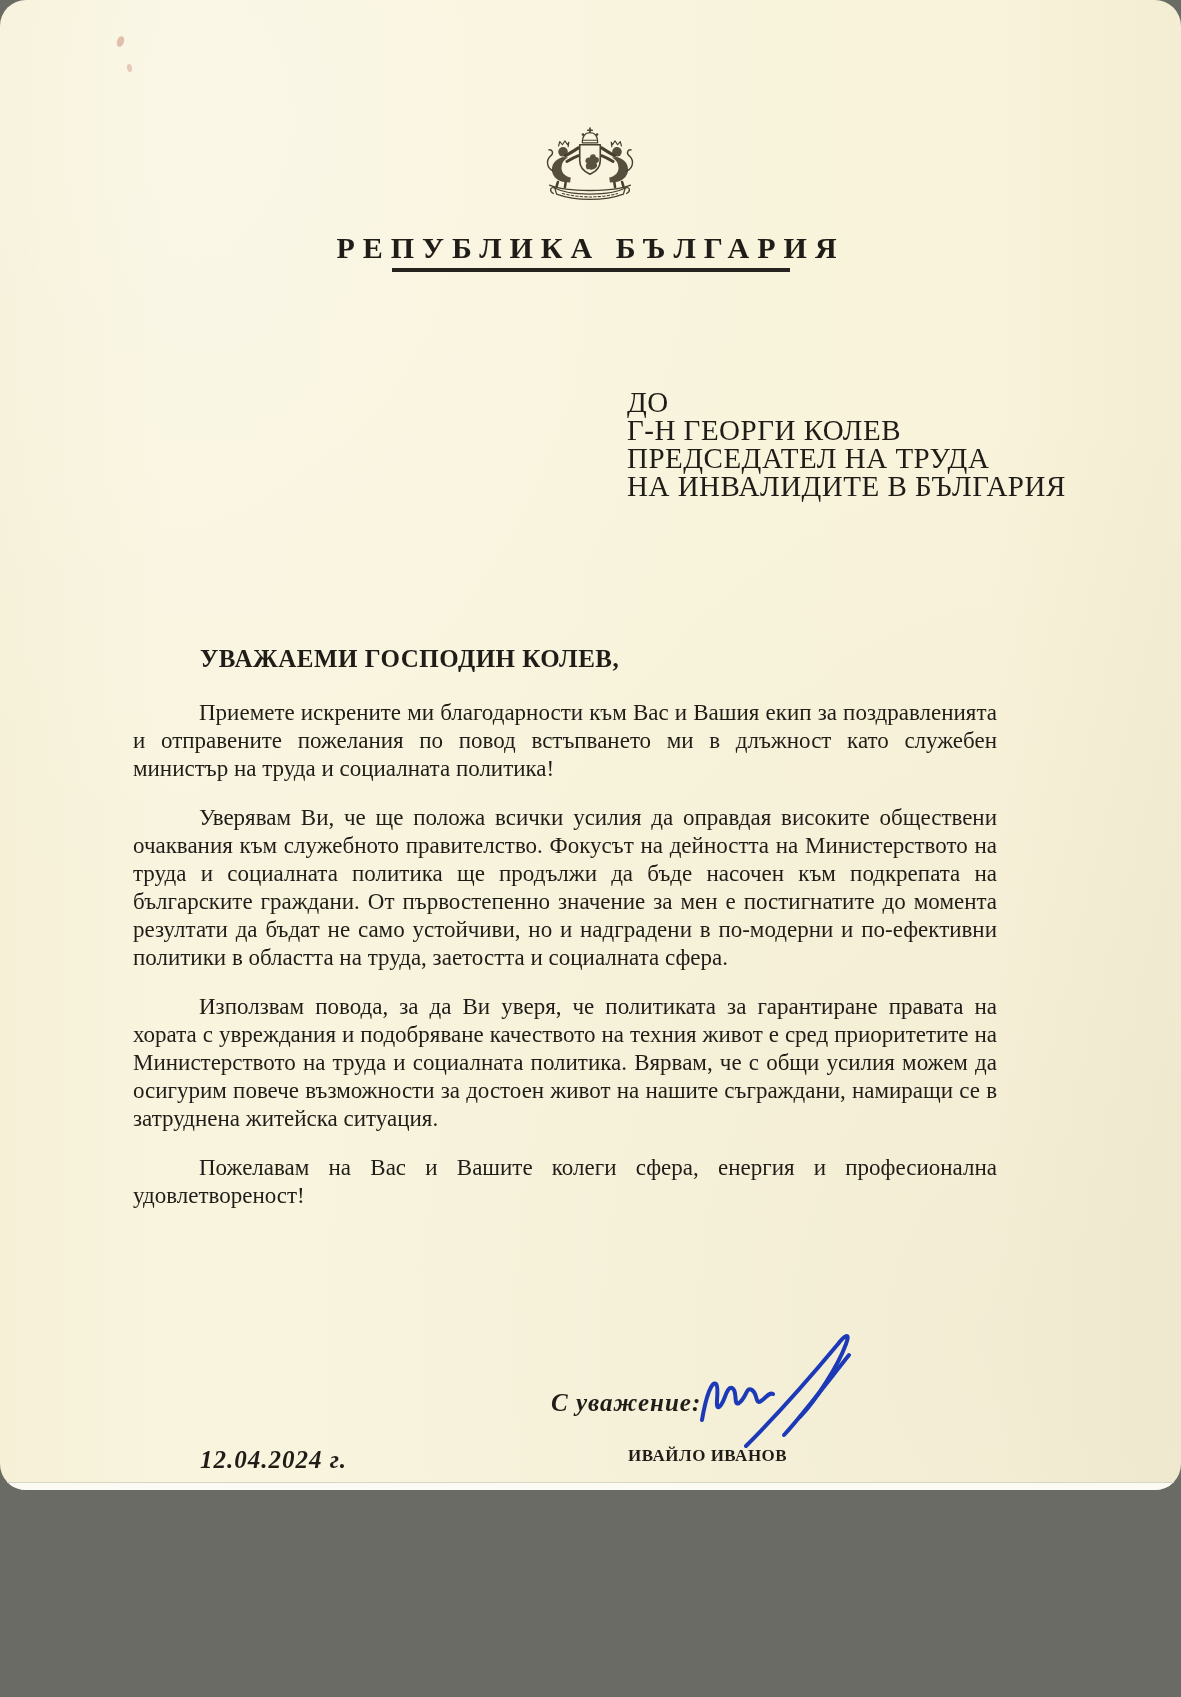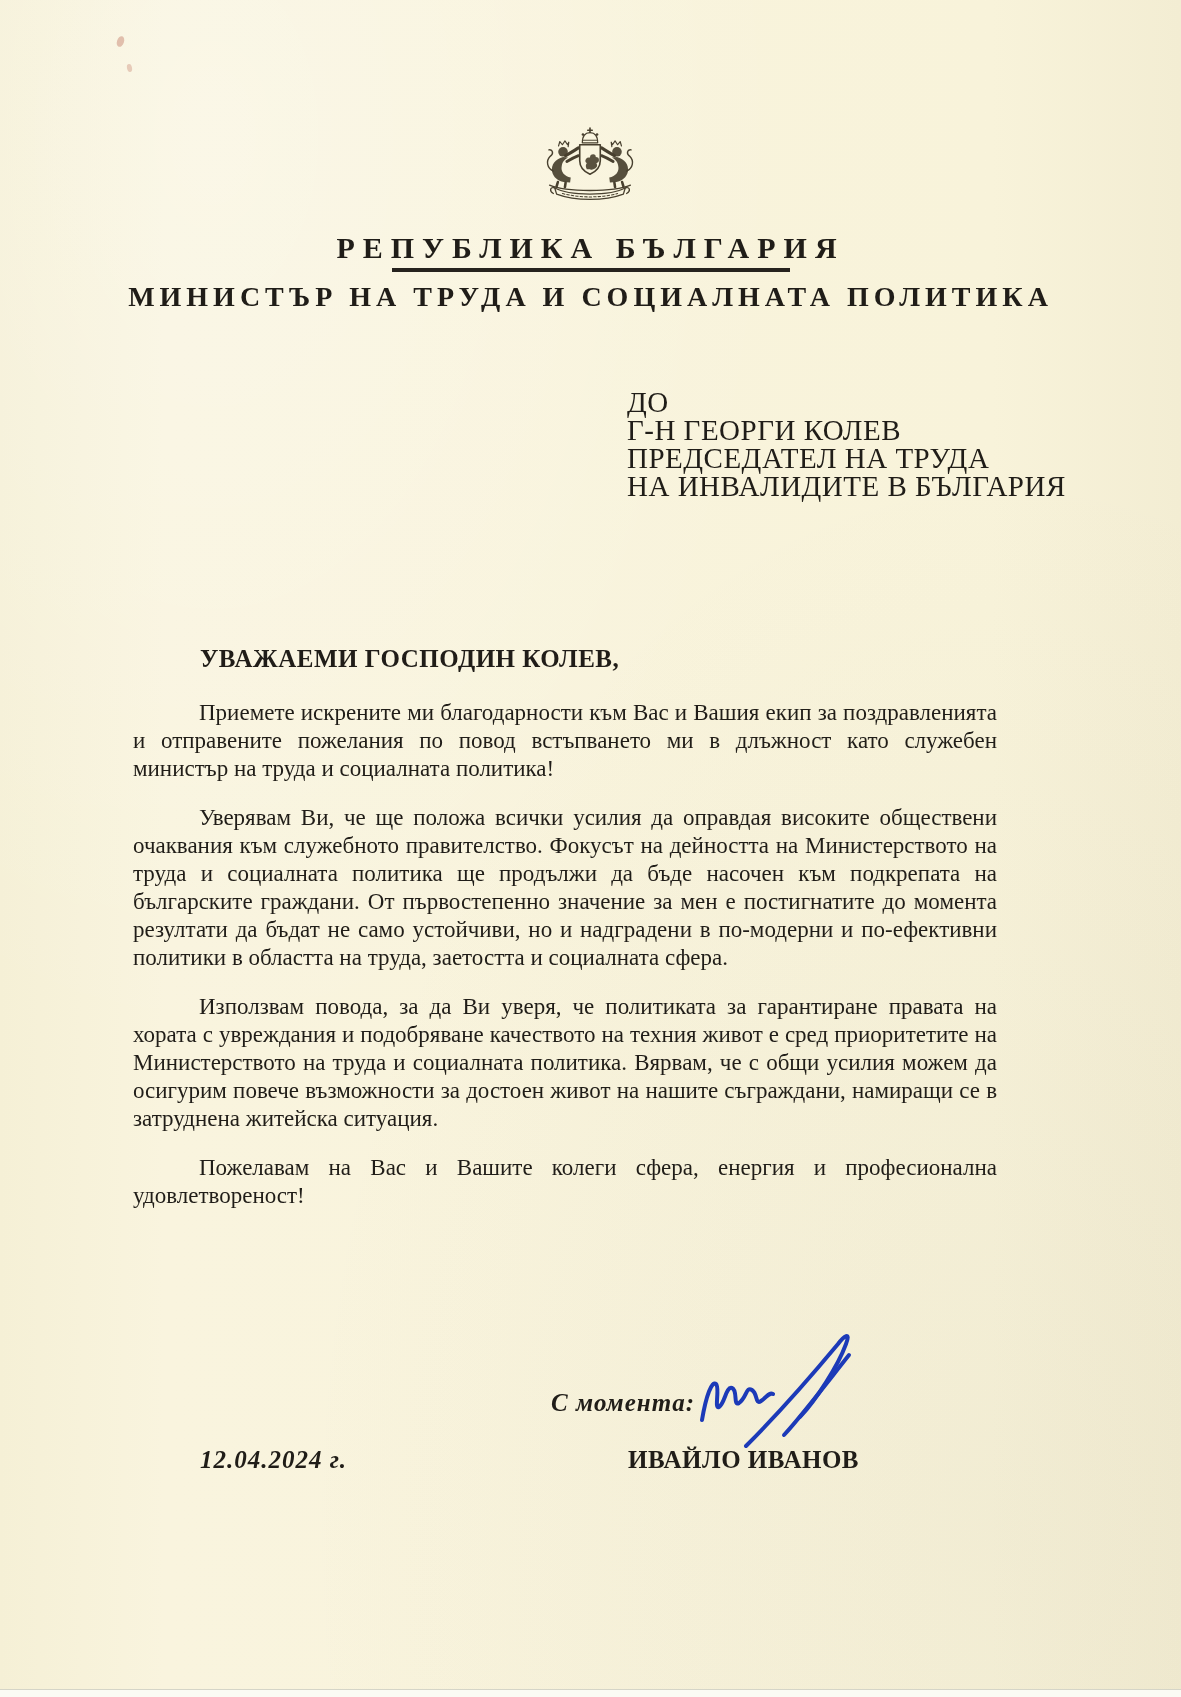--- a/index.html
+++ b/index.html
@@ -1,26 +1,27 @@
 <!DOCTYPE html>
 <html lang="bg"><head>
 <meta charset="utf-8">
 <style>
   html,body{margin:0;padding:0;background:#6b6b66;}
   .page{
     position:relative;
-    width:1181px;height:1697px;
+    width:1181px;height:1490px;
     margin:0 auto;
     overflow:hidden;
     color:#201d18;
     background:
       radial-gradient(ellipse at 18% 8%, rgba(255,255,255,0.28), rgba(255,255,255,0) 42%),
       radial-gradient(ellipse at 85% 90%, rgba(120,110,80,0.05), rgba(120,110,80,0) 50%),
       linear-gradient(90deg,#f5f0d6,#f9f4de 14%,#f8f3da 84%,#f3edd3);
     font-family:"Liberation Serif","DejaVu Serif",serif;
+    border-radius:26px;
   }
   .abs{position:absolute;}
   .coat{left:529px;top:108px;width:122px;height:112px;}
   .country{
     left:0;right:0;top:231px;text-align:center;
     font-size:30px;font-weight:bold;letter-spacing:8px;
     white-space:nowrap;
   }
   .title-rule{
     left:392px;top:268px;width:398px;height:4px;background:#26231e;
@@ -49,21 +50,21 @@
     left:551px;top:1389px;
     font-size:25px;font-weight:bold;font-style:italic;letter-spacing:1px;
   }
   .signature{left:688px;top:1322px;width:192px;height:128px;}
   .date{
     left:200px;top:1446px;
     font-size:25px;font-weight:bold;font-style:italic;letter-spacing:1px;
   }
   .signer{
     left:628px;top:1446px;
-    font-size:25px;font-weight:bold;letter-spacing:0.5px;
+    font-size:17px;font-weight:bold;letter-spacing:0.5px;
   }
   .scan-speck1{left:117px;top:36px;width:7px;height:11px;border-radius:50%;
     background:rgba(196,124,104,0.45);transform:rotate(18deg);}
   .scan-speck2{left:127px;top:64px;width:5px;height:8px;border-radius:50%;
     background:rgba(196,124,104,0.35);transform:rotate(-12deg);}
   .scan-bottom{left:0;bottom:0;width:100%;height:7px;
     background:#fbfbf4;border-top:1px solid #d5d5c8;}
 </style>
 </head>
 <body>
@@ -108,39 +109,38 @@
 
       <path d="M32 93 C58 104 132 104 158 93" stroke-width="2"></path>
       <path d="M40 97 C62 110 128 110 150 97 L147 107 C118 118 72 118 43 107 Z" stroke-width="2"></path>
       <path d="M40 97 C33 95 31 102 38 106 M150 97 C157 95 159 102 152 106" stroke-width="2"></path>
       <path d="M52 106 C80 113 110 113 138 106" stroke-width="1.6" stroke-dasharray="4 3"></path>
     </svg>
   </div>
 
   <div class="abs country">РЕПУБЛИКА БЪЛГАРИЯ</div>
   <div class="abs title-rule"></div>
-  <div class="abs ministry">МИНИСТЪР НА ТРУДА И СОЦИАЛНАТА ПОЛИТИКА</div>
 
   <div class="abs addressee">
     <div>ДО</div>
     <div>Г-Н ГЕОРГИ КОЛЕВ</div>
     <div>ПРЕДСЕДАТЕЛ НА ТРУДА</div>
     <div>НА ИНВАЛИДИТЕ В БЪЛГАРИЯ</div>
   </div>
 
   <div class="abs salutation">УВАЖАЕМИ ГОСПОДИН КОЛЕВ,</div>
 
   <div class="abs body-text">
     <p>Приемете искрените ми благодарности към Вас и Вашия екип за поздравленията и отправените пожелания по повод встъпването ми в длъжност като служебен министър на труда и социалната политика!</p>
     <p>Уверявам Ви, че ще положа всички усилия да оправдая високите обществени очаквания към служебното правителство. Фокусът на дейността на Министерството на труда и социалната политика ще продължи да бъде насочен към подкрепата на българските граждани. От първостепенно значение за мен е постигнатите до момента резултати да бъдат не само устойчиви, но и надградени в по-модерни и по-ефективни политики в областта на труда, заетостта и социалната сфера.</p>
     <p>Използвам повода, за да Ви уверя, че политиката за гарантиране правата на хората с увреждания и подобряване качеството на техния живот е сред приоритетите на Министерството на труда и социалната политика. Вярвам, че с общи усилия можем да осигурим повече възможности за достоен живот на нашите съграждани, намиращи се в затруднена житейска ситуация.</p>
     <p>Пожелавам на Вас и Вашите колеги сфера, енергия и професионална удовлетвореност!</p>
   </div>
 
-  <div class="abs closing-label">С момента:</div>
+  <div class="abs closing-label">С уважение:</div>
 
   <div class="abs signature">
     <svg viewBox="0 0 192 128" width="192" height="128" fill="none" stroke="#1c3ab8" stroke-width="4" stroke-linecap="round" stroke-linejoin="round">
       <path d="M14 98 C18 74 24 58 28 62 C32 66 26 88 31 85 C37 81 38 64 44 66 C50 68 45 85 51 81 C59 75 58 64 64 68 C70 72 67 83 73 79 C79 75 81 70 85 72"></path>
       <path d="M58 124 C84 98 120 58 150 22 C156 14 163 9 158 22 C150 44 128 78 112 95"></path>
       <path d="M96 113 C116 91 141 58 161 33"></path>
     </svg>
   </div>
 
   <div class="abs date">12.04.2024 г.</div>

